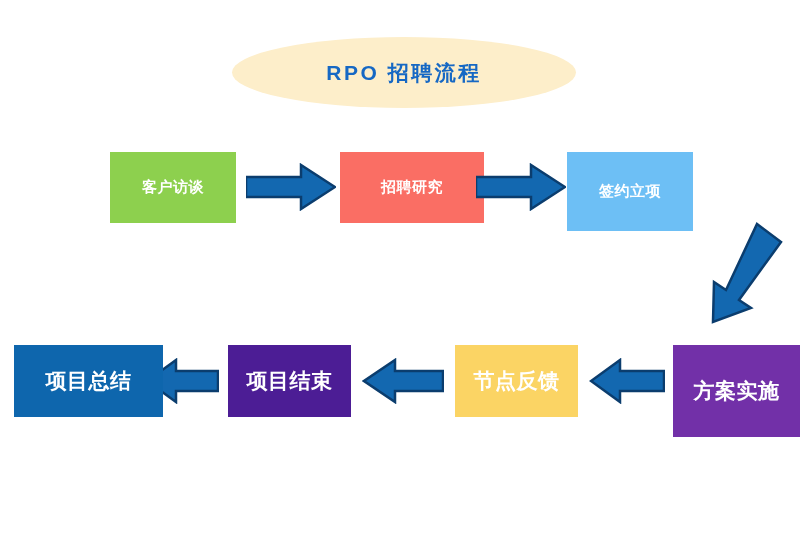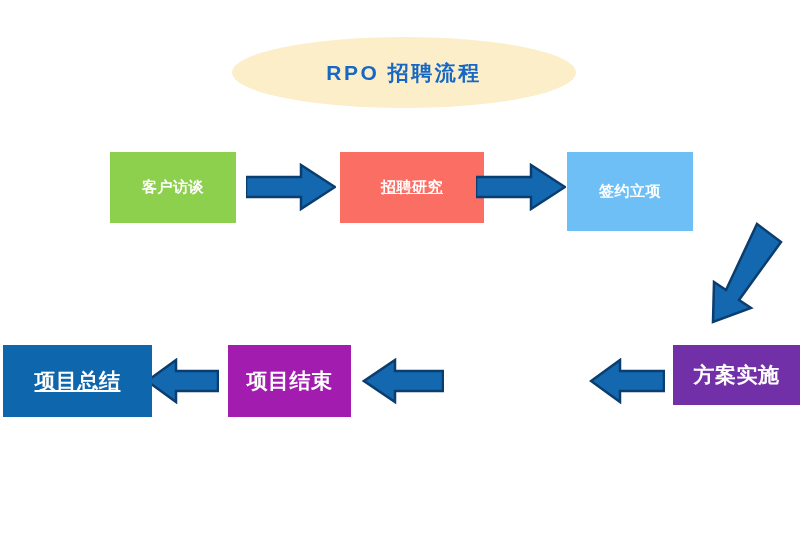--- a/index.html
+++ b/index.html
@@ -64,43 +64,41 @@
   }
 
   
   #node-customer-interview {
     left: 110px; top: 152px; width: 126px; height: 71px;
     background: #8dd04e;
   }
   #node-recruitment-research {
     left: 340px; top: 152px; width: 144px; height: 71px;
     background: #fa6e64;
-    text-decoration: underline;
   }
   #node-sign-contract {
     left: 567px; top: 152px; width: 126px; height: 79px;
     background: #6dbff5;
   }
   
   #node-plan-implementation {
-    left: 673px; top: 345px; width: 127px; height: 60px;
+    left: 673px; top: 345px; width: 127px; height: 92px;
     background: #7230a8;
   }
   #node-node-feedback {
     left: 455px; top: 345px; width: 123px; height: 72px;
     background: #fbd464;
   }
   #node-project-end {
     left: 228px; top: 345px; width: 123px; height: 72px;
-    background: #a21caf;
+    background: #4c1d95;
   }
   #node-project-summary {
-    left: 3px; top: 345px; width: 149px; height: 72px;
+    left: 14px; top: 345px; width: 149px; height: 72px;
     background: #0e66ad;
-    text-decoration: underline;
   }
 
   .node-label.size-row1 { font-size: 15px; }
   .node-label.size-row2 { font-size: 21px; }
 
   
   .arrow {
     position: absolute;
   }
   .arrow svg { display: block; }
@@ -153,20 +151,23 @@
   <div class="node" id="node-plan-implementation">
     <span class="node-label size-row2">方案实施</span>
   </div>
 
   <div class="arrow" id="arrow-3">
     <svg width="76" height="46" viewBox="0 0 76 46">
       <polygon points="75,13 31,13 31,2 2,23 31,44 31,33 75,33" fill="#1368b0" stroke="#0b3d6e" stroke-width="2.5" stroke-linejoin="miter"></polygon>
     </svg>
   </div>
 
+  <div class="node" id="node-node-feedback">
+    <span class="node-label size-row2">节点反馈</span>
+  </div>
 
   <div class="arrow" id="arrow-4">
     <svg width="82" height="46" viewBox="0 0 82 46">
       <polygon points="81,13 33,13 33,2 2,23 33,44 33,33 81,33" fill="#1368b0" stroke="#0b3d6e" stroke-width="2.5" stroke-linejoin="miter"></polygon>
     </svg>
   </div>
 
   <div class="node" id="node-project-end">
     <span class="node-label size-row2">项目结束</span>
   </div>

